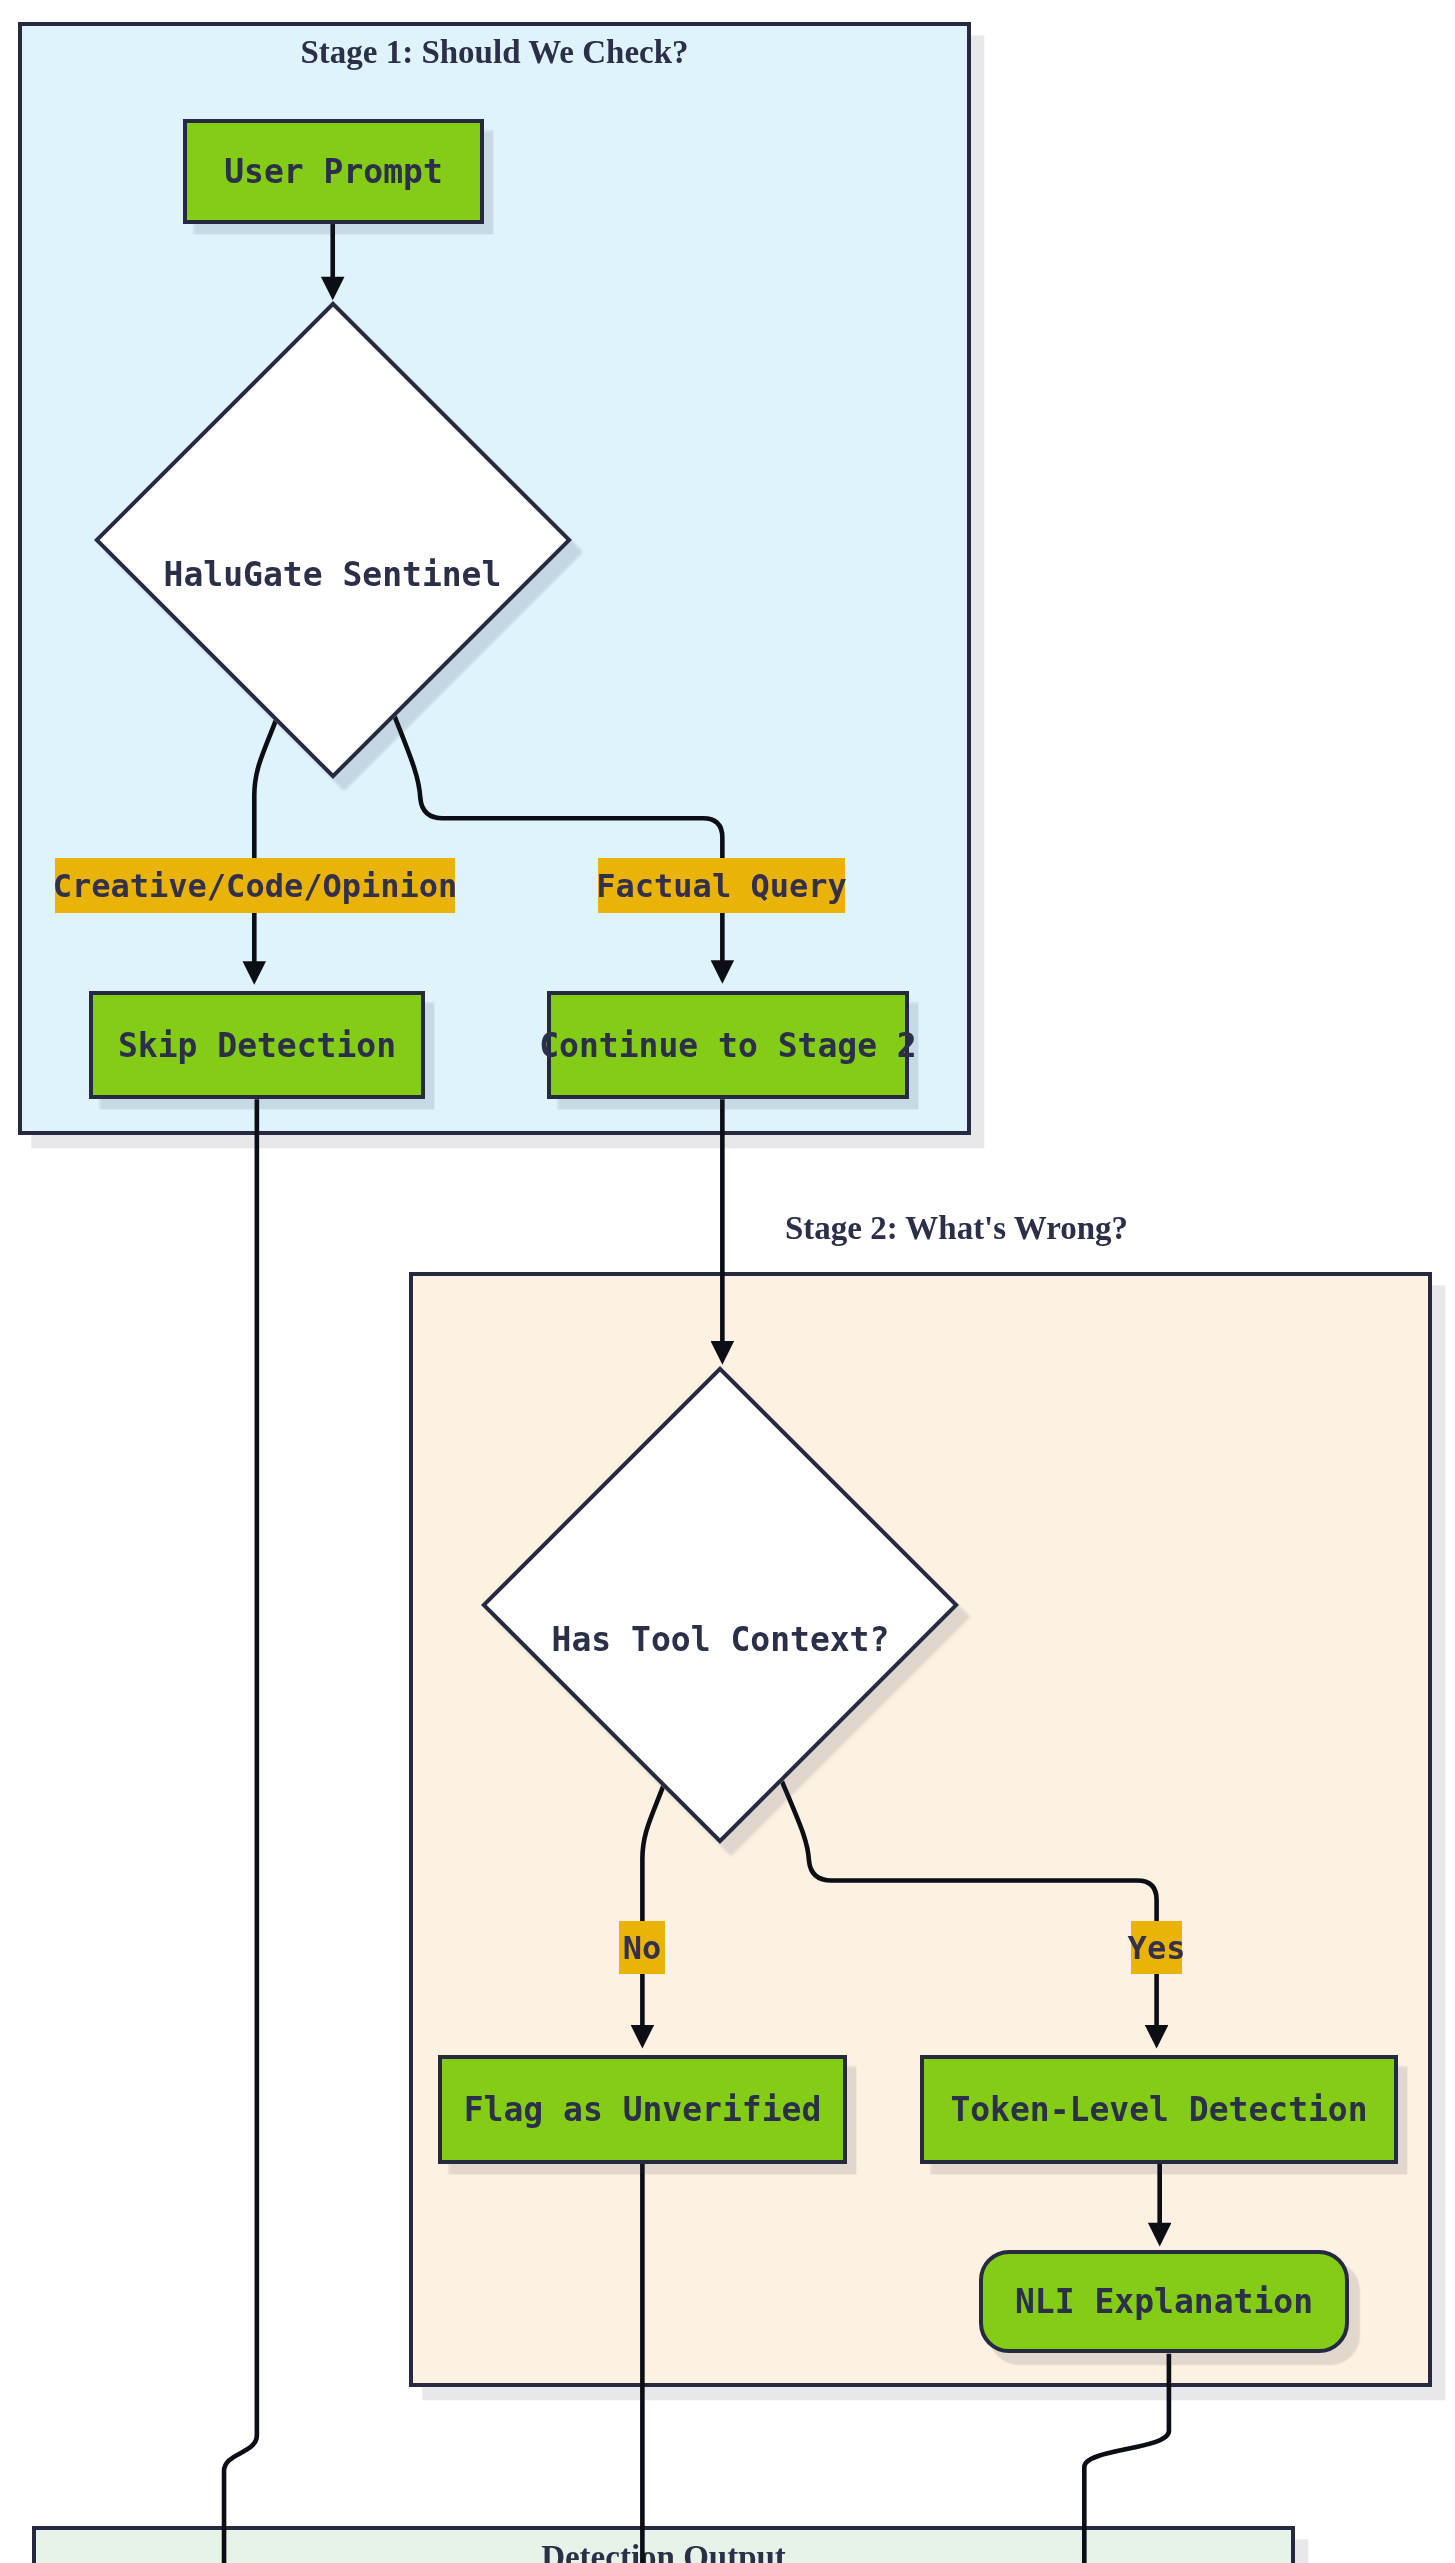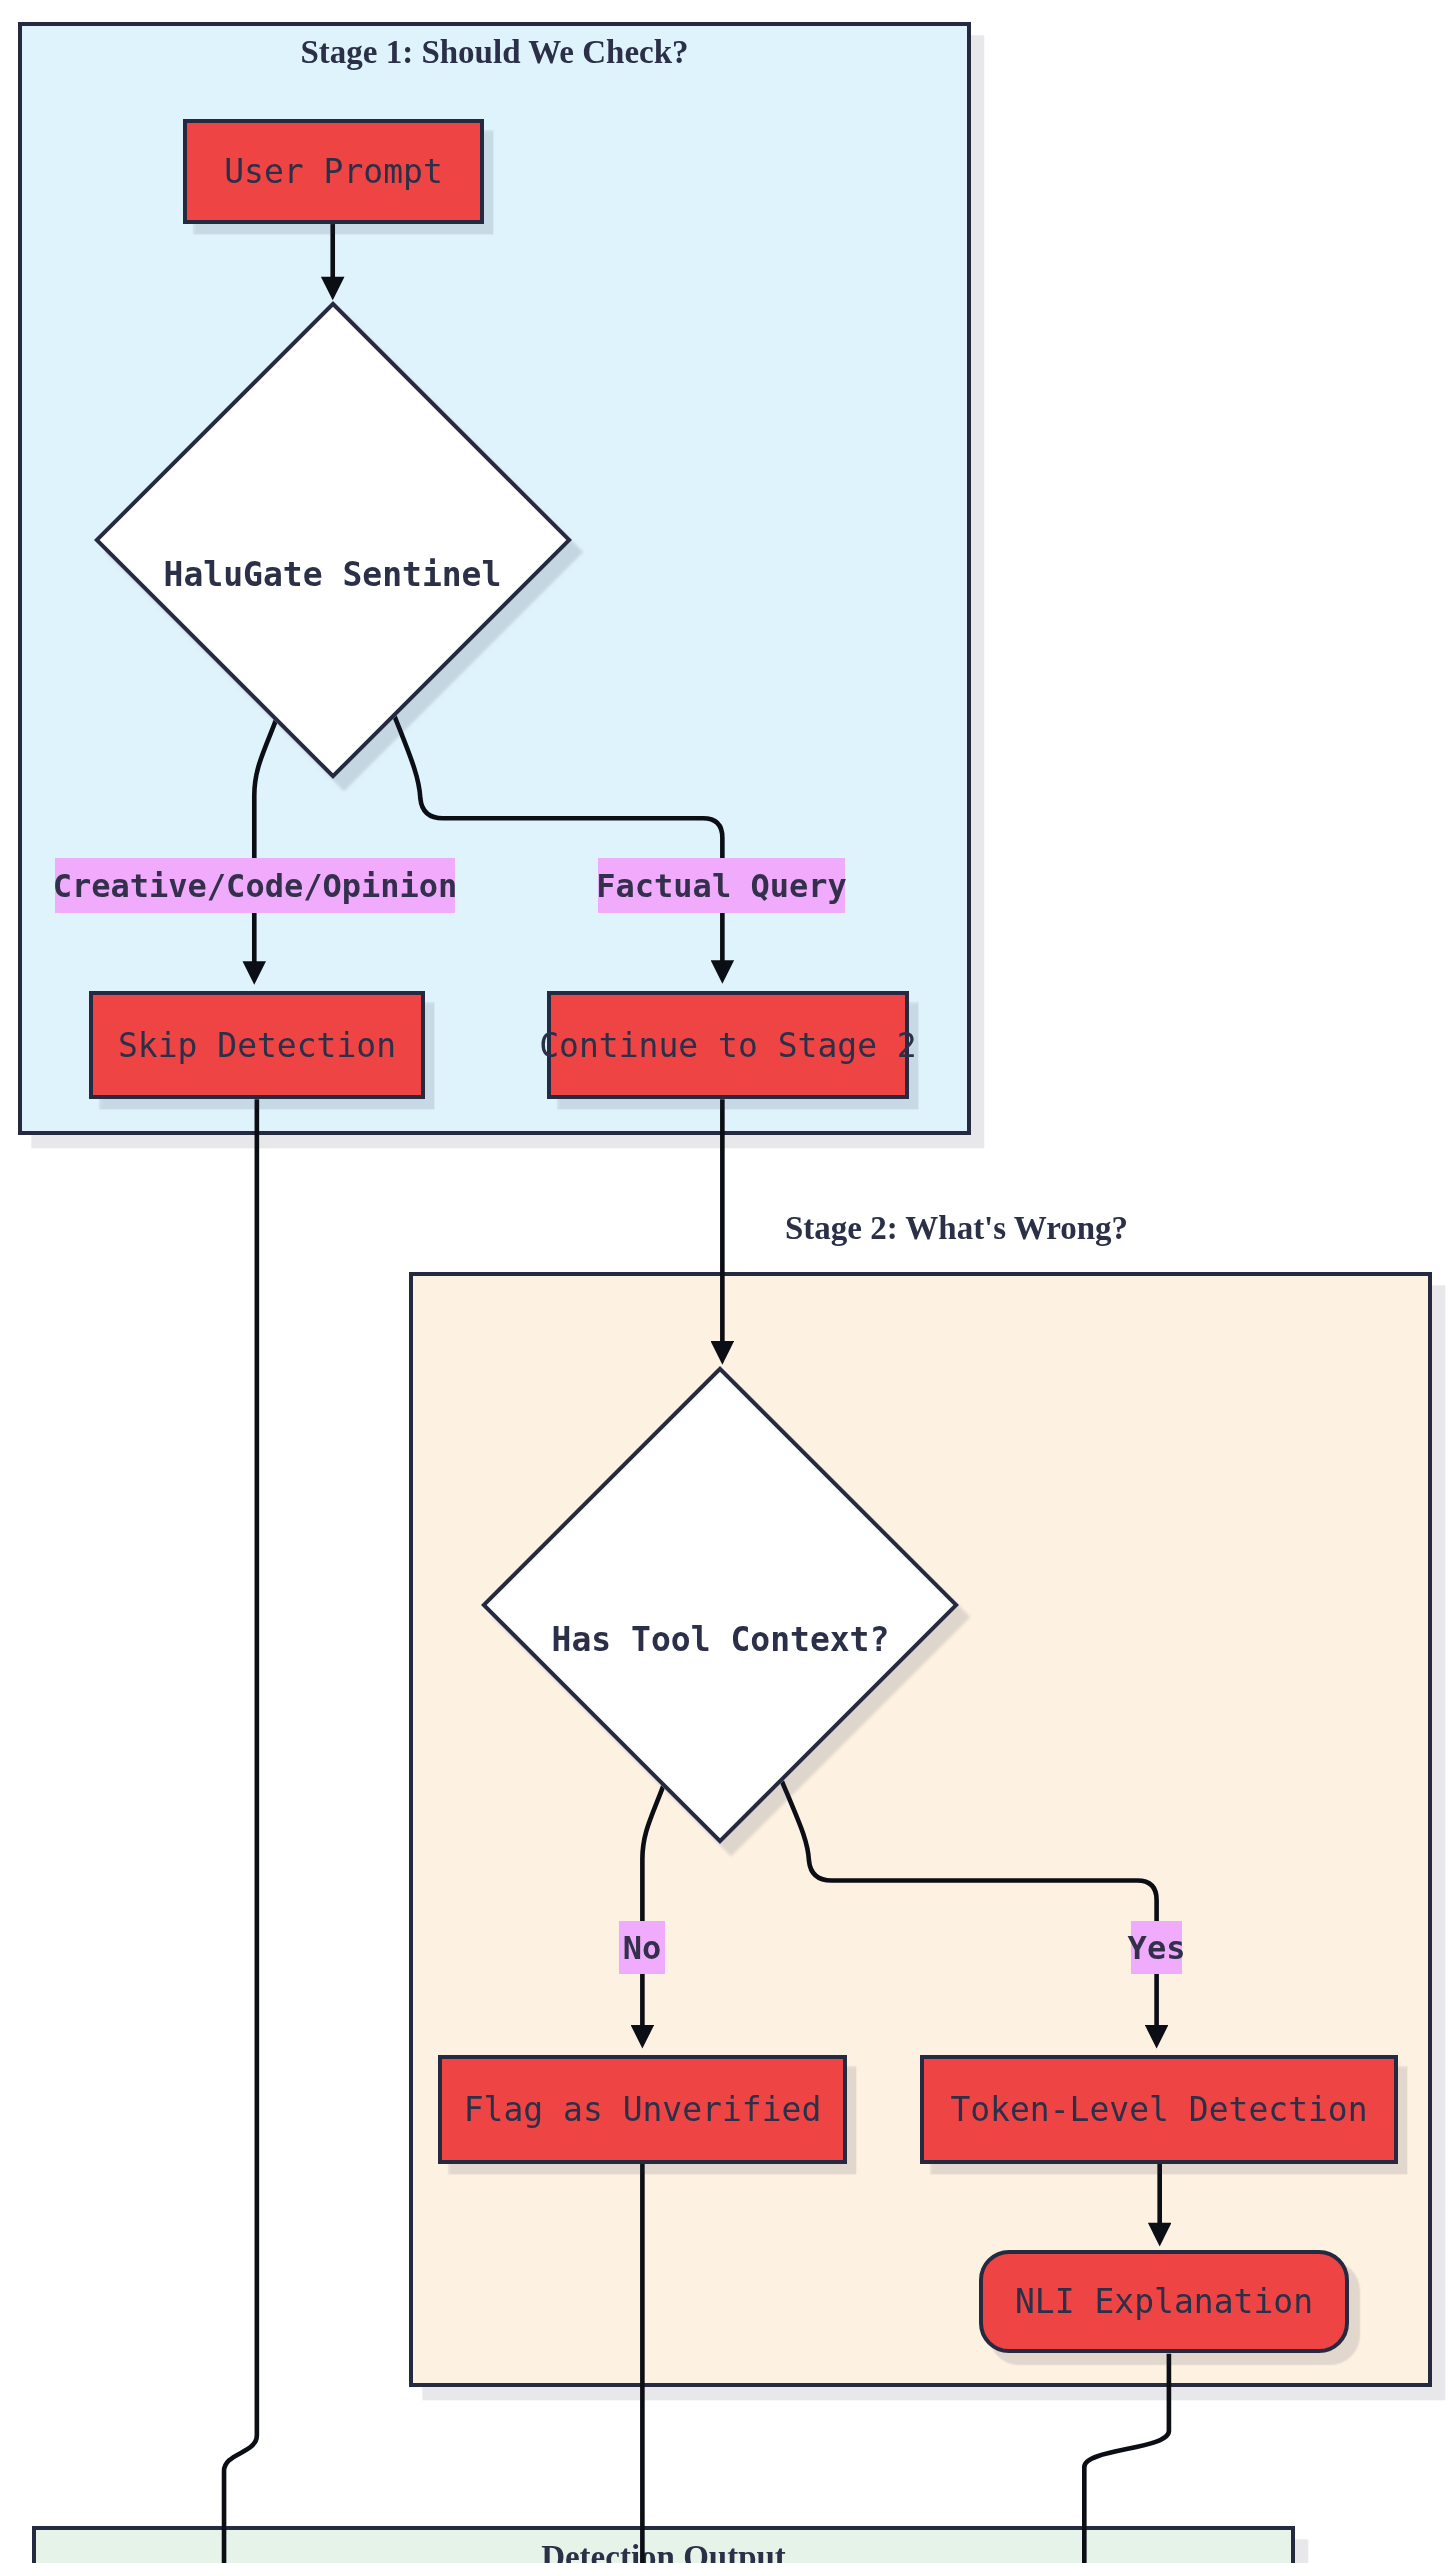--- a/index.html
+++ b/index.html
@@ -32,25 +32,25 @@
   }
   .t-stage1{left:18px;top:34px;width:953px;}
   .t-stage2{left:409px;top:1210px;width:1023px;padding-left:36px;}
   .t-output{left:32px;top:2539px;width:1263px;}
   
   #edges{position:absolute;left:0;top:0;z-index:2;}
   #edges path.flow{stroke:#0c0e15;stroke-width:9;fill:none;}
   
   .node{
     position:absolute;
-    background:#ef4444;
+    background:#84cc16;
     border:4.1px solid #252a41;
     box-shadow:10.3px 11.3px 1.5px rgba(38,45,70,0.13);
     display:flex;align-items:center;justify-content:center;
-    font-size:33px;font-weight:400;
+    font-size:33px;font-weight:700;
     white-space:nowrap;
     z-index:3;
     box-sizing:border-box;
   }
   .n-user{left:183px;top:119px;width:301px;height:105px;}
   .n-skip{left:89px;top:991px;width:336px;height:108px;}
   .n-cont{left:519px;top:991px;width:362px;height:108px;margin-left:28px;}
   .n-flag{left:438px;top:2055px;width:409px;height:109px;}
   .n-token{left:920px;top:2055px;width:478px;height:109px;}
   .n-nli{left:979px;top:2250px;width:370px;height:103px;border-radius:30px;}
@@ -76,21 +76,21 @@
     font-size:33px;font-weight:600;
     white-space:nowrap;
     z-index:4;
     margin-top:35px;
   }
   .dl-halugate{left:102px;top:514px;}
   .dl-hascontext{left:490px;top:1579px;}
   
   .edge-label{
     position:absolute;
-    background:#f0abfc;
+    background:#eab308;
     color:#33304b;
     display:flex;align-items:center;justify-content:center;
     font-size:32px;font-weight:600;
     white-space:nowrap;
     z-index:3;
   }
   .el-creative{left:55px;top:858px;width:400px;height:55px;}
   .el-factual{left:598px;top:858px;width:247px;height:55px;}
   .el-no{left:619px;top:1921px;width:46px;height:53px;}
   .el-yes{left:1131px;top:1921px;width:51px;height:53px;}

